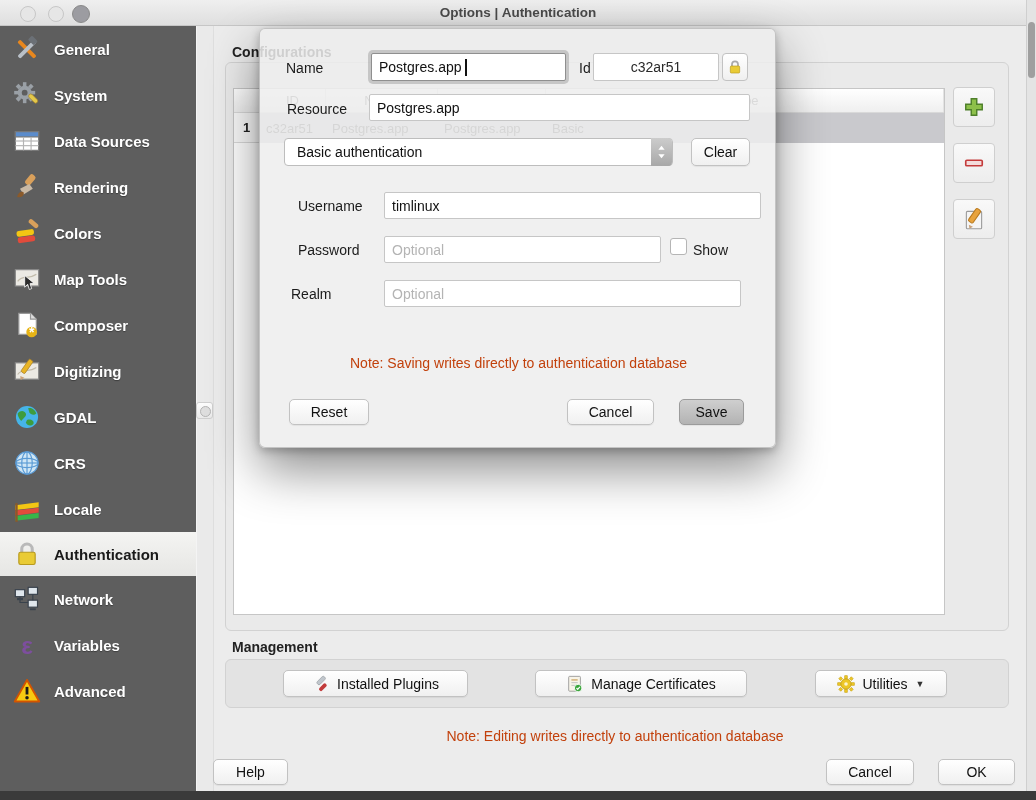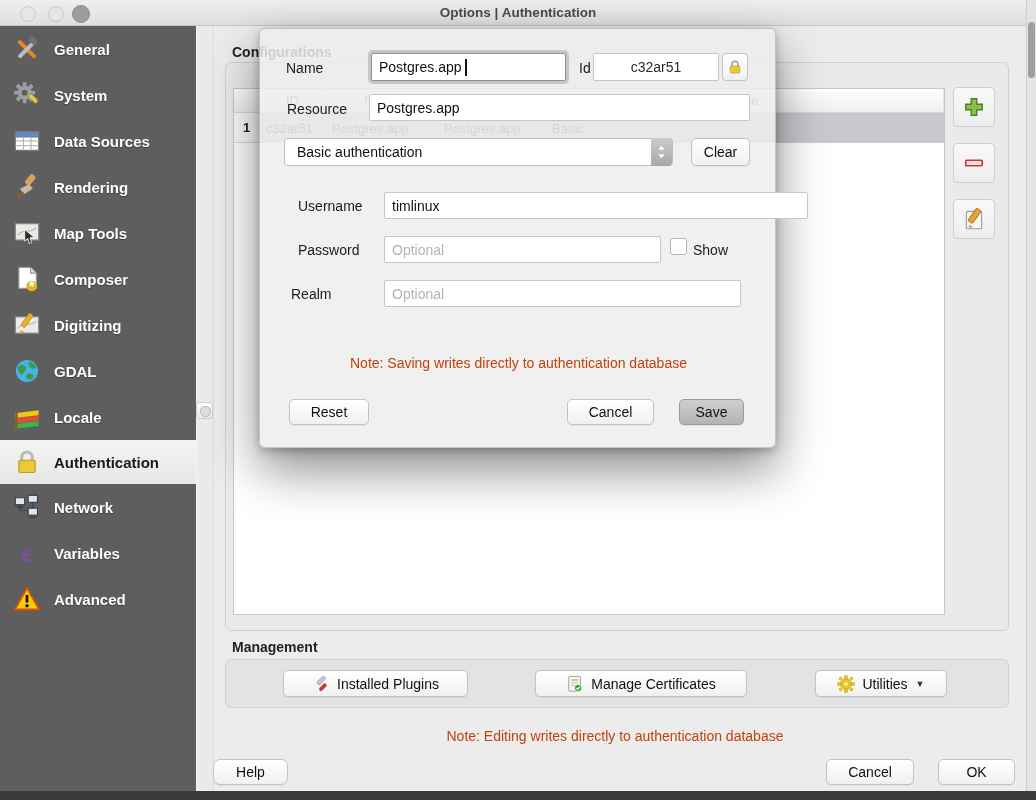--- a/index.html
+++ b/index.html
@@ -61,21 +61,21 @@
     font-size:14px;color:#111;box-shadow:0 1px 1px rgba(0,0,0,.06);white-space:nowrap;}
   .btn .bicn{width:18px;height:18px;margin-right:7px;}
 
   .mgmt-btn{position:absolute;top:670px;height:27px;}
   .mb-plugins{left:283px;width:185px;} .mb-certs{left:535px;width:212px;} .mb-utils{left:815px;width:132px;align-items:center;}
   .utils-arrow{margin-left:8px;font-size:9px;color:#333;}
 
   .note-text{position:absolute;font-size:14px;color:#c2410c;text-align:center;}
   .footer-note{left:214px;width:802px;top:728px;}
 
-  .btn-help{position:absolute;left:213px;top:759px;width:75px;border-radius:7px;}
+  .btn-help{position:absolute;left:213px;top:759px;width:75px;}
   .btn-cancel-main{position:absolute;left:826px;top:759px;width:88px;}
   .btn-ok{position:absolute;left:938px;top:759px;width:77px;}
 
   
   .scrollbar{position:absolute;right:0;top:0;width:10px;height:800px;background:#e4e4e4;border-left:1px solid #cfcfcf;}
   .scroll-thumb{position:absolute;left:1px;top:22px;width:7px;height:56px;border-radius:4px;background:#9f9f9f;}
 
   .bottom-edge{position:absolute;left:0;top:791px;width:1036px;height:9px;background:#3a3a3a;}
 
   
@@ -169,20 +169,30 @@
             <rect x="12" y="1" width="5.5" height="10" rx="2" fill="#d9a05b" transform="rotate(40 15 6)"></rect>
             <path d="M6 13.5 L14 9.5 L17 13.5 L9 18.5Z" fill="#c9b9a5"></path>
             <path d="M3.5 20.5 C4.5 16.5 7 15.5 9 16.5 C10 18.5 8 21.5 3.5 20.5Z" fill="#8a5a2b"></path>
           </svg>
         </span>
       <span class="lbl">Rendering</span>
     </div>
     <div class="side-item">
       <span class="icn">
           <svg viewBox="0 0 24 24">
+            <rect x="3" y="9.5" width="15" height="5" rx="2" fill="#f3c613" transform="rotate(-8 10 12)"></rect>
+            <rect x="4" y="15" width="15" height="5" rx="2" fill="#e24b3b" transform="rotate(-8 11 17)"></rect>
+            <rect x="13" y="1.5" width="9.5" height="4" rx="2" fill="#d9a05b" transform="rotate(40 17 3.5)"></rect>
+          </svg>
+        </span>
+      <span class="lbl">Colors</span>
+    </div>
+    <div class="side-item">
+      <span class="icn">
+          <svg viewBox="0 0 24 24">
             <rect x="2" y="4" width="20" height="14" fill="#eceae4" stroke="#888"></rect>
             <path d="M4 14 C8 8 13 13 20 8" stroke="#c2bcab" fill="none"></path>
             <path d="M10 9 L10 19 L12.6 16.6 L14 21 L16 20.2 L14.6 16 L18 15.6Z" fill="#2d2d2d" stroke="#fff" stroke-width=".7"></path>
           </svg>
         </span>
       <span class="lbl">Map Tools</span>
     </div>
     <div class="side-item">
       <span class="icn">
           <svg viewBox="0 0 24 24">
@@ -208,20 +218,32 @@
     <div class="side-item">
       <span class="icn">
           <svg viewBox="0 0 24 24">
             <circle cx="12" cy="12" r="9.5" fill="#46b4e8"></circle>
             <path d="M4 9 C7 5.5 10 7 11 9 C12 11 9 13 7 15.5 C5 13 4 11 4 9Z" fill="#3e9c3e"></path>
             <path d="M13 4.5 C16 3.5 19 6 20 9 C18 11 15 10 14 8Z" fill="#3e9c3e"></path>
             <path d="M12 14.5 C15 13.5 18.5 15 17.5 18 C15 20.5 12 19 11 17Z" fill="#3e9c3e"></path>
           </svg>
         </span>
       <span class="lbl">GDAL</span>
+    </div>
+    <div class="side-item">
+      <span class="icn">
+          <svg viewBox="0 0 24 24" fill="none" stroke="#5b9bd5">
+            <circle cx="12" cy="12" r="9.5" fill="#cfe6f5"></circle>
+            <ellipse cx="12" cy="12" rx="4.5" ry="9.5"></ellipse>
+            <ellipse cx="12" cy="12" rx="9.5" ry="4"></ellipse>
+            <line x1="2.5" y1="12" x2="21.5" y2="12"></line>
+            <line x1="12" y1="2.5" x2="12" y2="21.5"></line>
+          </svg>
+        </span>
+      <span class="lbl">CRS</span>
     </div>
     <div class="side-item">
       <span class="icn">
           <svg viewBox="0 0 24 24">
             <g transform="skewY(-7)">
               <rect x="2" y="9" width="20" height="4.2" fill="#f3c613"></rect>
               <rect x="2" y="13.6" width="20" height="4.2" fill="#e24b3b"></rect>
               <rect x="2" y="18.2" width="20" height="4.2" fill="#39b54a"></rect>
             </g>
             <rect x="2" y="7" width="2" height="16" fill="#8a5a2b"></rect>
@@ -405,21 +427,21 @@
             <path d="M6 3 L9.5 7.5 H2.5Z" fill="#fff"></path>
             <path d="M6 17 L2.5 12.5 H9.5Z" fill="#fff"></path>
           </svg>
         </span>
     </div>
     <div class="btn m-btn-clear">
         <span>Clear</span>
       </div>
 
     <div class="m-label" style="left:38px;top:169px;">Username</div>
-    <input class="field" style="left: 124px; top: 163px; width: 424px; height: 27px;" value="timlinux">
+    <input class="field" style="left: 124px; top: 163px; width: 377px; height: 27px;" value="timlinux">
 
     <div class="m-label" style="left:38px;top:213px;">Password</div>
     <input class="field" style="left: 124px; top: 207px; width: 277px; height: 27px;" placeholder="Optional">
     <span class="checkbox"></span>
     <div class="m-label" style="left:433px;top:213px;">Show</div>
 
     <div class="m-label" style="left:31px;top:257px;">Realm</div>
     <input class="field" style="left: 124px; top: 251px; width: 357px; height: 27px;" placeholder="Optional">
 
     <div class="note-text m-note">Note: Saving writes directly to authentication database</div>

